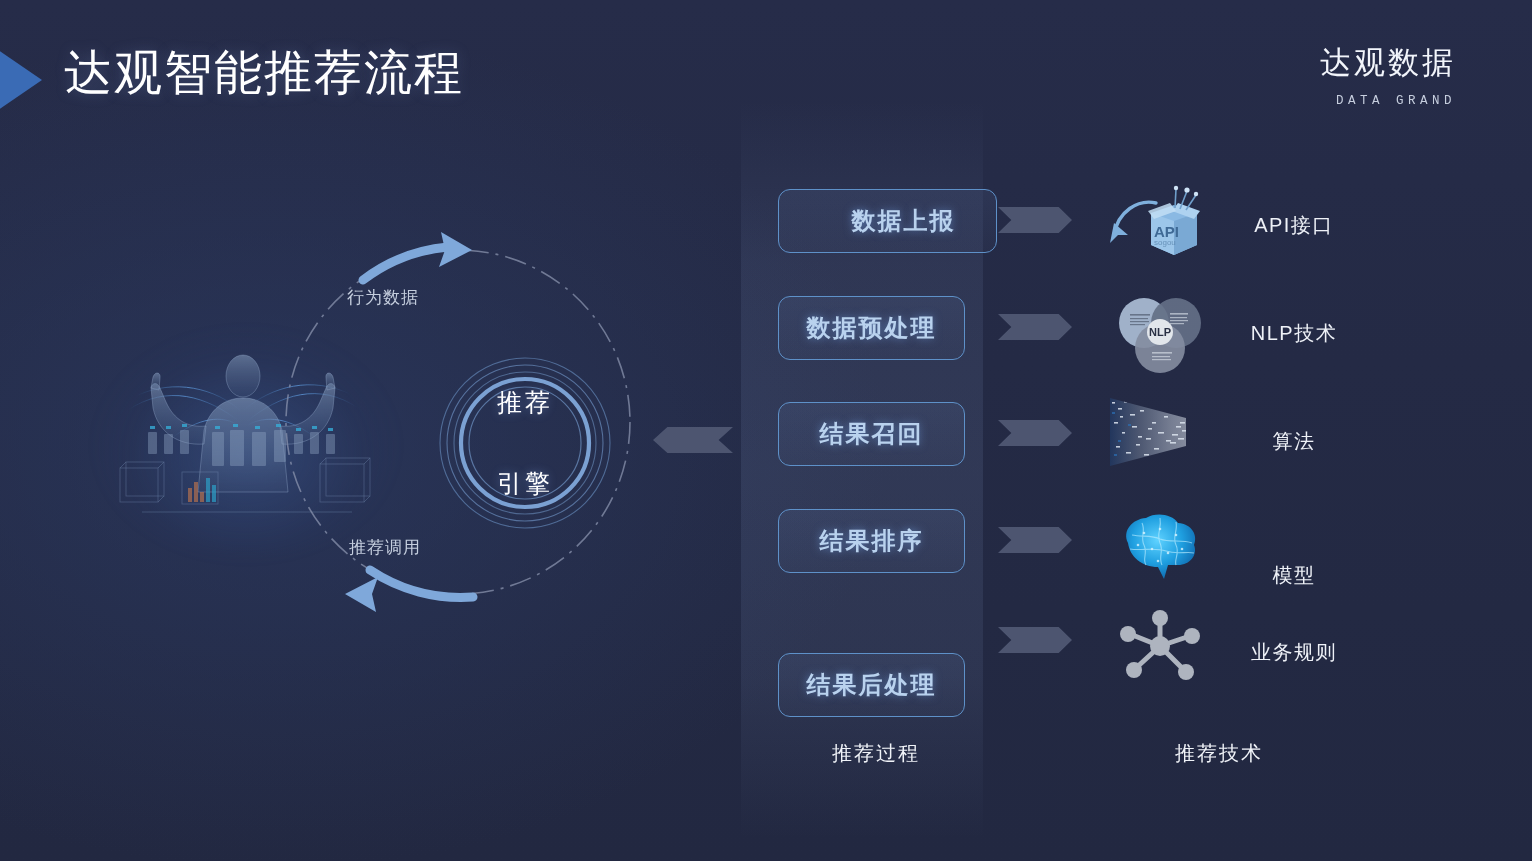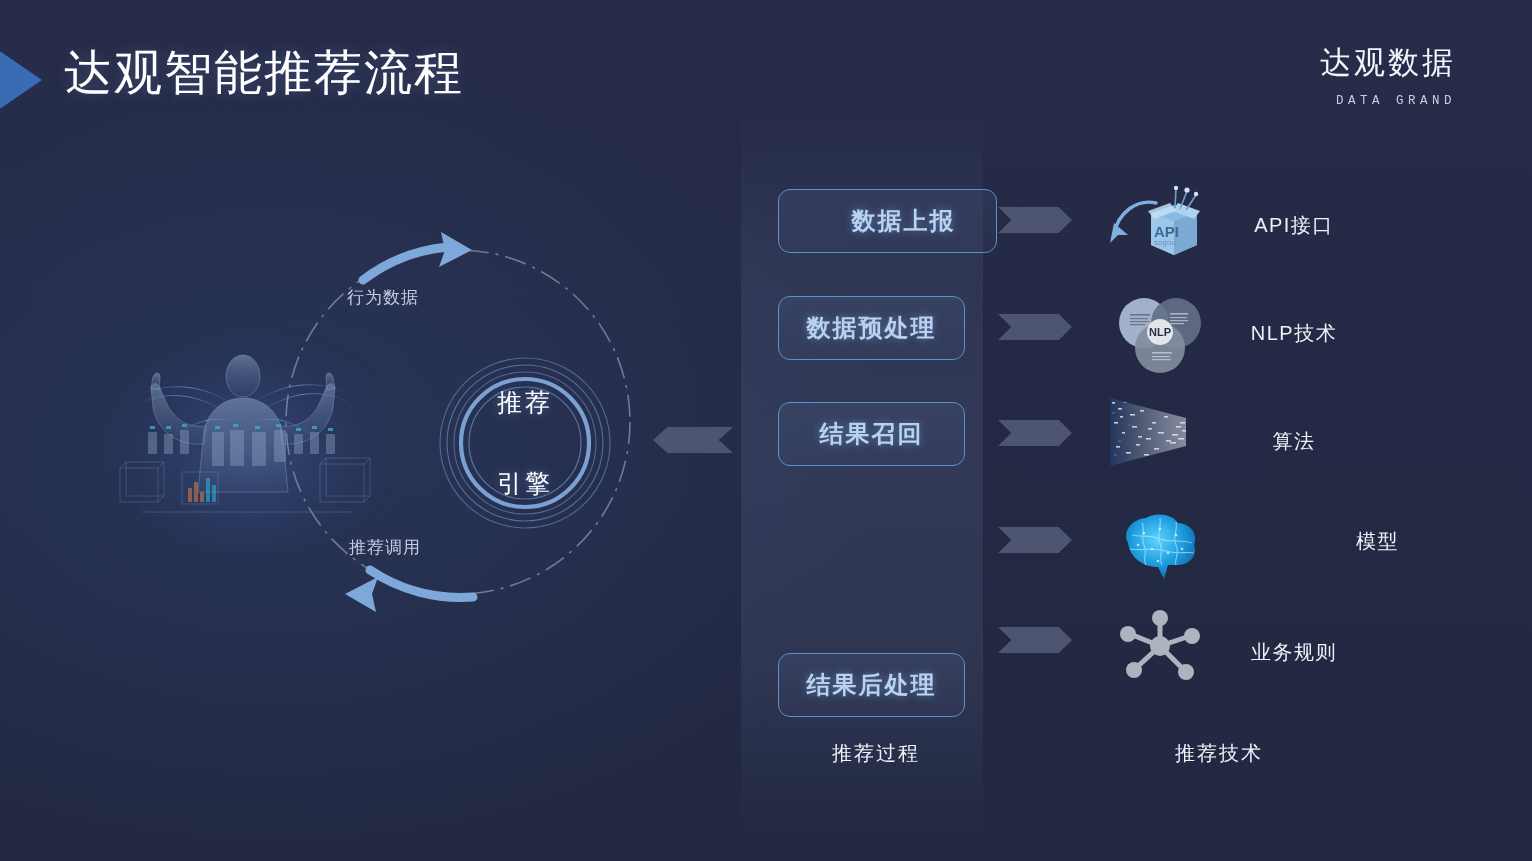--- a/index.html
+++ b/index.html
@@ -66,21 +66,21 @@
   .c4{left:998px;top:527px;} .c5{left:998px;top:627px;}
 
   .chev-left{position:absolute;left:653px;top:427px;width:80px;height:26px;background:#4d5570;
     clip-path:polygon(100% 0, 18% 0, 0 50%, 18% 100%, 100% 100%, 82% 50%);}
 
   
   .tech-icon{position:absolute;left:1108px;width:104px;height:84px;}
   .t1{top:183px;} .t2{top:290px;} .t3{top:392px;} .t4{top:505px;} .t5{top:604px;}
   .tech-label{position:absolute;left:1189px;width:210px;text-align:center;
     color:#eef1f7;font-size:20px;letter-spacing:1.5px;white-space:nowrap;}
-  .l1{top:212px;} .l2{top:320px;} .l3{top:428px;} .l4{top:528px;text-align:right;} .l5{top:631px;margin-top:8px;}
+  .l1{top:212px;} .l2{top:320px;} .l3{top:428px;} .l4{top:562px;} .l5{top:631px;margin-top:8px;}
 
   
   .foot{position:absolute;color:#f0f3f8;font-size:20px;letter-spacing:2px;white-space:nowrap;}
   .foot-a{left:832px;top:740px;}
   .foot-b{left:1175px;top:740px;}
 </style>
 </head>
 <body>
 
 <div class="slide">
@@ -207,20 +207,23 @@
   <div class="col-panel"></div>
 
   <div class="pbox b1">
     <span>数据上报</span>
   </div>
   <div class="pbox b2">
     <span>数据预处理</span>
   </div>
   <div class="pbox b3">
     <span>结果召回</span>
+  </div>
+  <div class="pbox b4">
+    <span>结果排序</span>
   </div>
   <div class="pbox b5">
     <span>结果后处理</span>
   </div>
 
   <div class="chev chev-r c1"></div>
   <div class="chev chev-r c2"></div>
   <div class="chev chev-r c3"></div>
   <div class="chev chev-r c4"></div>
   <div class="chev chev-r c5"></div>

